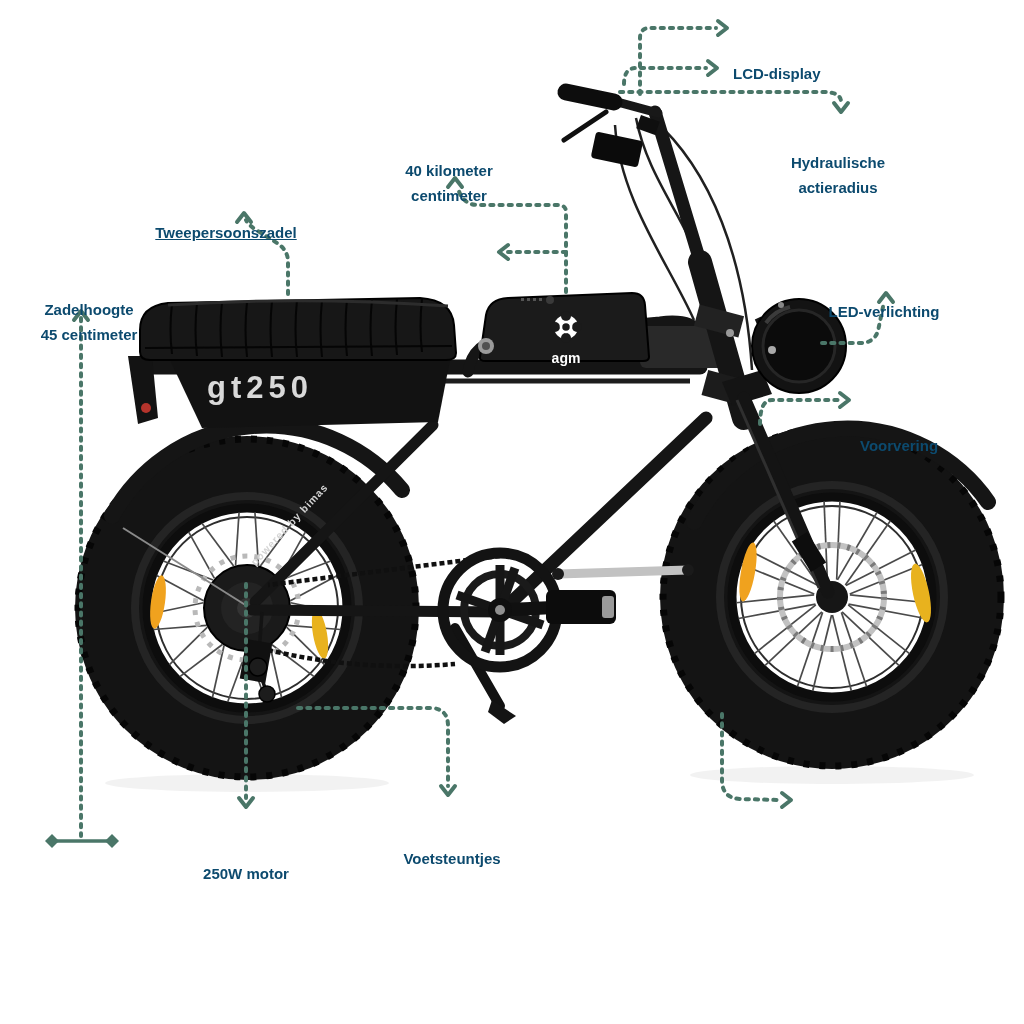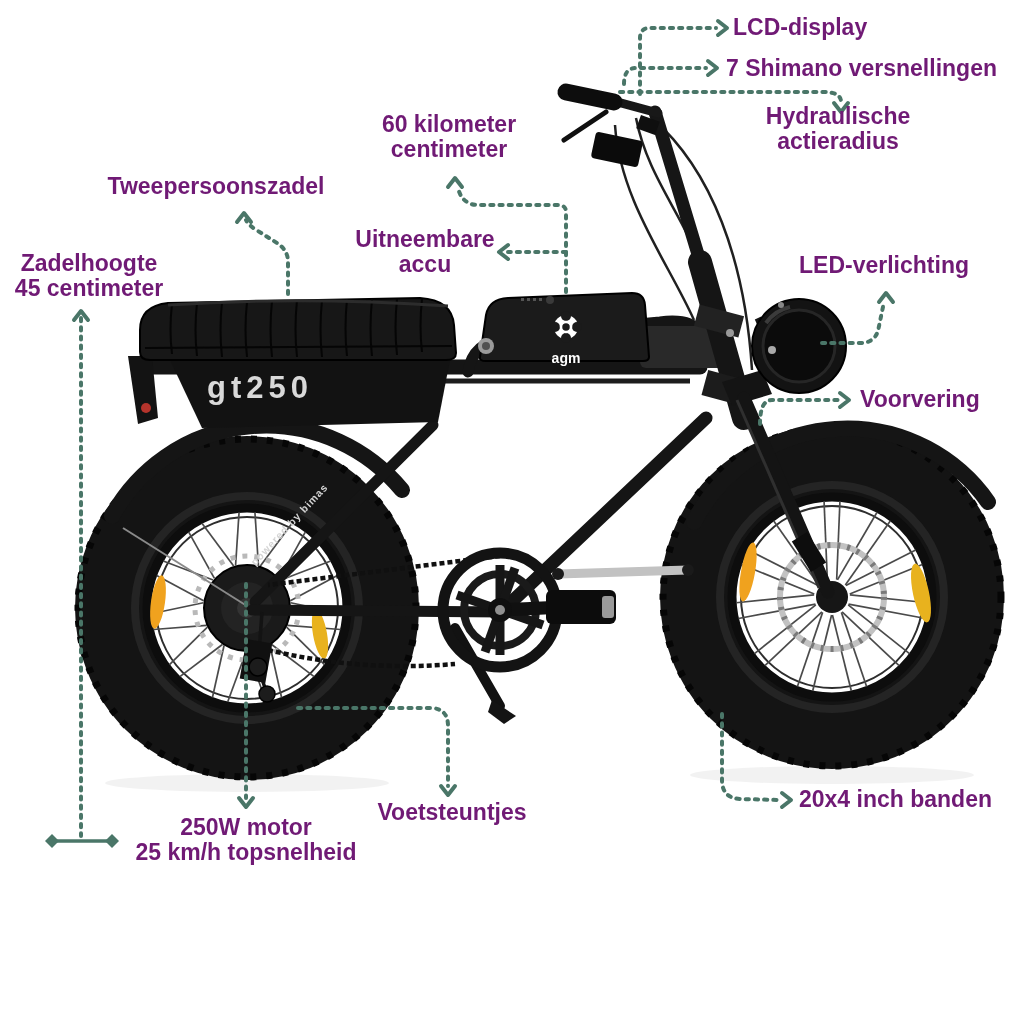--- a/index.html
+++ b/index.html
@@ -1,20 +1,20 @@
 <!DOCTYPE html>
 <html><head>
 <meta charset="utf-8">
 <style>
   html,body{margin:0;padding:0;background:#ffffff;}
   .stage{position:relative;width:1024px;height:1024px;background:#ffffff;overflow:hidden;
          font-family:"Liberation Sans", sans-serif;}
   .stage svg{position:absolute;left:0;top:0;}
-  .callout{position:absolute;font-weight:bold;font-size:23px;line-height:25px;
-           color:#701a75;white-space:nowrap;}
+  .callout{position:absolute;font-weight:bold;font-size:15px;line-height:25px;
+           color:#0c4a6e;white-space:nowrap;margin-top:46px;}
   .callout.center{transform:translateX(-50%);text-align:center;}
   .callout span{display:block;}
   .dotline{fill:none;stroke:#4a7668;stroke-width:4;stroke-dasharray:3.2 6;stroke-linecap:round;}
   .arrow{fill:none;stroke:#4a7668;stroke-width:4;stroke-linecap:round;stroke-linejoin:round;}
   .measure{stroke:#4a7668;stroke-width:3.5;}
   .diamond{fill:#4a7668;}
   .tube{fill:none;stroke:#151515;stroke-linecap:round;}
   .cable{fill:none;stroke:#202020;stroke-width:2.5;}
 </style>
 </head>
@@ -248,52 +248,41 @@
     <path class="arrow" d="M840,393 L849,400 L840,407"></path>
 
     <path class="dotline" d="M722,714 L722,780 Q722,798 740,799 L780,800"></path>
     <path class="arrow" d="M782,793 L791,800 L782,807"></path>
   </g>
 </svg>
 
 <div class="callout" style="left:733px;top:15px;">
       <span>LCD-display</span>
     </div>
-<div class="callout" style="left:726px;top:56px;">
-      <span>7 Shimano versnellingen</span>
-    </div>
 <div class="callout center" style="left:838px;top:104px;">
   <span>Hydraulische</span>
       <span>actieradius</span>
 </div>
 <div class="callout center" style="left:449px;top:112px;">
-  <span>60 kilometer</span>
+  <span>40 kilometer</span>
       <span>centimeter</span>
 </div>
-<div class="callout center" style="left:216px;top:174px;">
+<div class="callout center" style="left:226px;top:174px;text-decoration:underline;">
       <span>Tweepersoonszadel</span>
     </div>
-<div class="callout center" style="left:425px;top:227px;">
-  <span>Uitneembare</span>
-      <span>accu</span>
-</div>
 <div class="callout center" style="left:89px;top:251px;">
   <span>Zadelhoogte</span>
       <span>45 centimeter</span>
 </div>
 <div class="callout center" style="left:884px;top:253px;">
       <span>LED-verlichting</span>
     </div>
 <div class="callout" style="left:860px;top:387px;">
       <span>Voorvering</span>
     </div>
-<div class="callout" style="left:799px;top:787px;">
-      <span>20x4 inch banden</span>
-    </div>
 <div class="callout center" style="left:452px;top:800px;">
       <span>Voetsteuntjes</span>
     </div>
 <div class="callout center" style="left:246px;top:815px;">
   <span>250W motor</span>
-      <span>25 km/h topsnelheid</span>
 </div>
 
 </div>
 
 </body></html>

